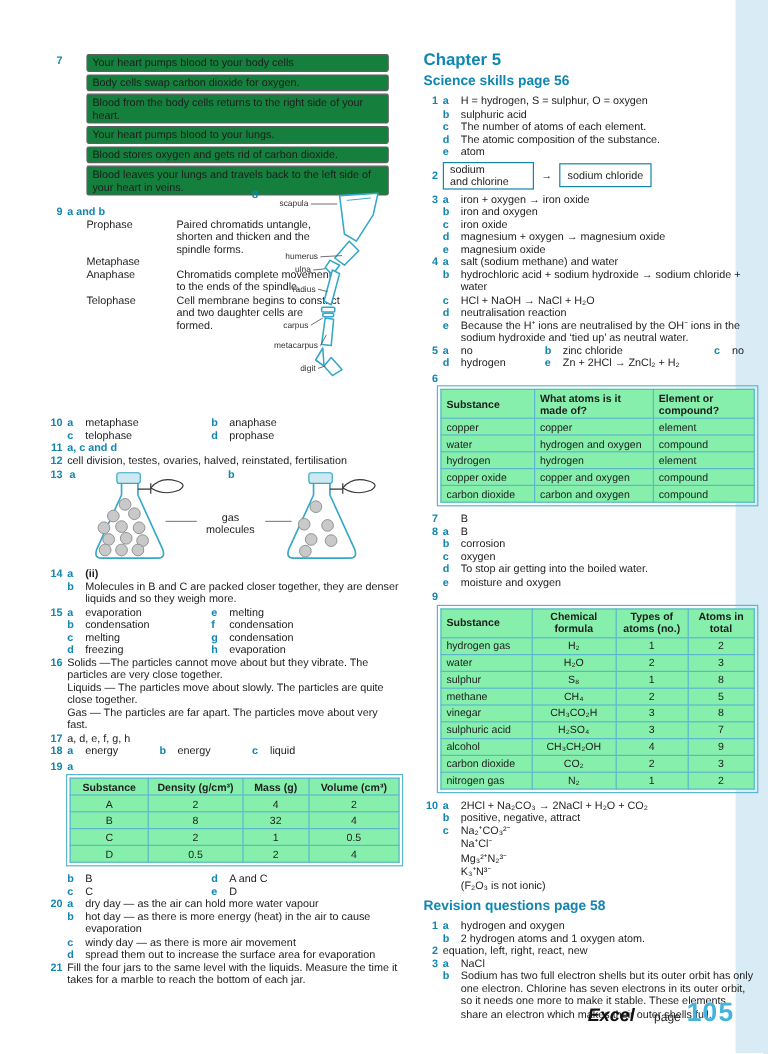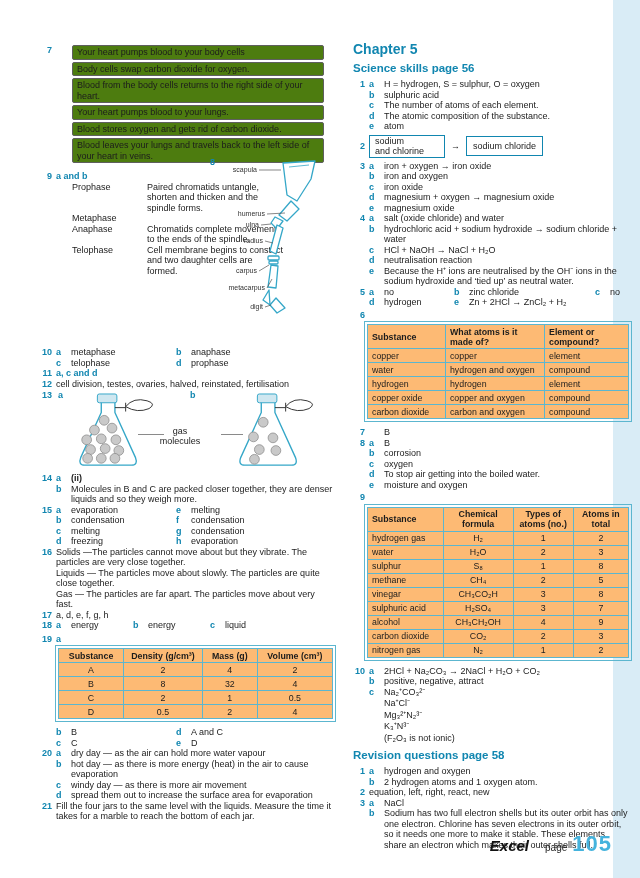--- a/index.html
+++ b/index.html
@@ -15,41 +15,41 @@
   .r{display:flex;align-items:flex-start;}
   .n{flex:none;width:16px;text-align:right;padding-right:4px;box-sizing:border-box;
      color:var(--acc);font-weight:700;}
   .a{flex:none;width:15px;color:var(--acc);font-weight:700;}
   .t{flex:1;}
   .accent-text{color:var(--acc);font-weight:700;}
   .pair1{flex:none;width:120px;display:flex;}
   .pair1 .t{flex:1;}
   
   .boxes{margin:0 0 6px 16px;width:252px;}
-  .qbox{border:1px solid #5f5f5f;border-radius:2px;padding:1px 4px;margin-bottom:2px;background:#4d7c0f;}
+  .qbox{border:1px solid #5f5f5f;border-radius:2px;padding:1px 4px;margin-bottom:2px;background:#15803d;}
   
   .q9wrap{position:relative;min-height:176px;}
   .phase{display:flex;width:212px;}
   .phase .pname{flex:none;width:62px;}
   .phase .pdesc{flex:1;margin-left:13px;}
   .bone-num{position:absolute;left:170px;top:-14px;color:var(--acc);font-weight:700;}
   .bone-svg{position:absolute;right:0px;top:-12px;}
   
   .flaskwrap{position:relative;height:78px;margin:1px 0 5px 0;}
   .flaskwrap .n13{position:absolute;left:0;top:0;width:16px;text-align:right;padding-right:4px;box-sizing:border-box;color:var(--acc);font-weight:700;}
   .flaskwrap .la{position:absolute;left:18px;top:0;color:var(--acc);font-weight:700;}
   .flaskwrap .lb{position:absolute;left:150px;top:0;color:var(--acc);font-weight:700;}
   .fa{position:absolute;left:16px;top:3px;}
   .fb{position:absolute;left:176px;top:3px;}
-  .gaslabel{position:absolute;left:112px;top:36px;width:56px;text-align:center;line-height:10px;}
+  .gaslabel{position:absolute;left:124px;top:36px;width:56px;text-align:center;line-height:10px;}
   .gasline{position:absolute;top:44px;height:1px;background:#8a8a8a;}
   .gl1{left:98px;width:26px;}
   .gl2{left:181px;width:22px;}
   
-  .dt{border-collapse:collapse;outline:1.5px solid var(--tb);outline-offset:2px;background:#fdba74;margin:4px 0 8px 0;}
+  .dt{border-collapse:collapse;outline:1.5px solid var(--tb);outline-offset:2px;background:#86efac;margin:4px 0 8px 0;}
   .dt th,.dt td{border:1px solid var(--tb);padding:1.5px 4px;font-size:8.8px;line-height:10px;}
   .dt th{font-weight:700;}
   .t19{margin-left:18px;}
   .t19 th{text-align:center;}
   .t19 td{text-align:center;}
   .t19 th:nth-child(1){width:58px}.t19 th:nth-child(2){width:76px}
   .t19 th:nth-child(3){width:50px}.t19 th:nth-child(4){width:72px}
   .t6,.t9{margin-left:14px;}
   .t6 th{text-align:left;}
   .t6 th:nth-child(1){width:74px}.t6 th:nth-child(2){width:101px}.t6 th:nth-child(3){width:80px}
@@ -459,21 +459,21 @@
       </div>
     <div class="r">
         <span class="n"></span>
         <span class="a">e</span>
         <span class="t">magnesium oxide</span>
       </div>
 
     <div class="r">
         <span class="n">4</span>
         <span class="a">a</span>
-        <span class="t">salt (oxide chloride) and water</span>
+        <span class="t">salt (sodium methane) and water</span>
       </div>
     <div class="r">
         <span class="n"></span>
         <span class="a">b</span>
         <span class="t">hydrochloric acid + sodium hydroxide → sodium chloride + water</span>
       </div>
     <div class="r">
         <span class="n"></span>
         <span class="a">c</span>
         <span class="t">HCl + NaOH → NaCl + H₂O</span>

